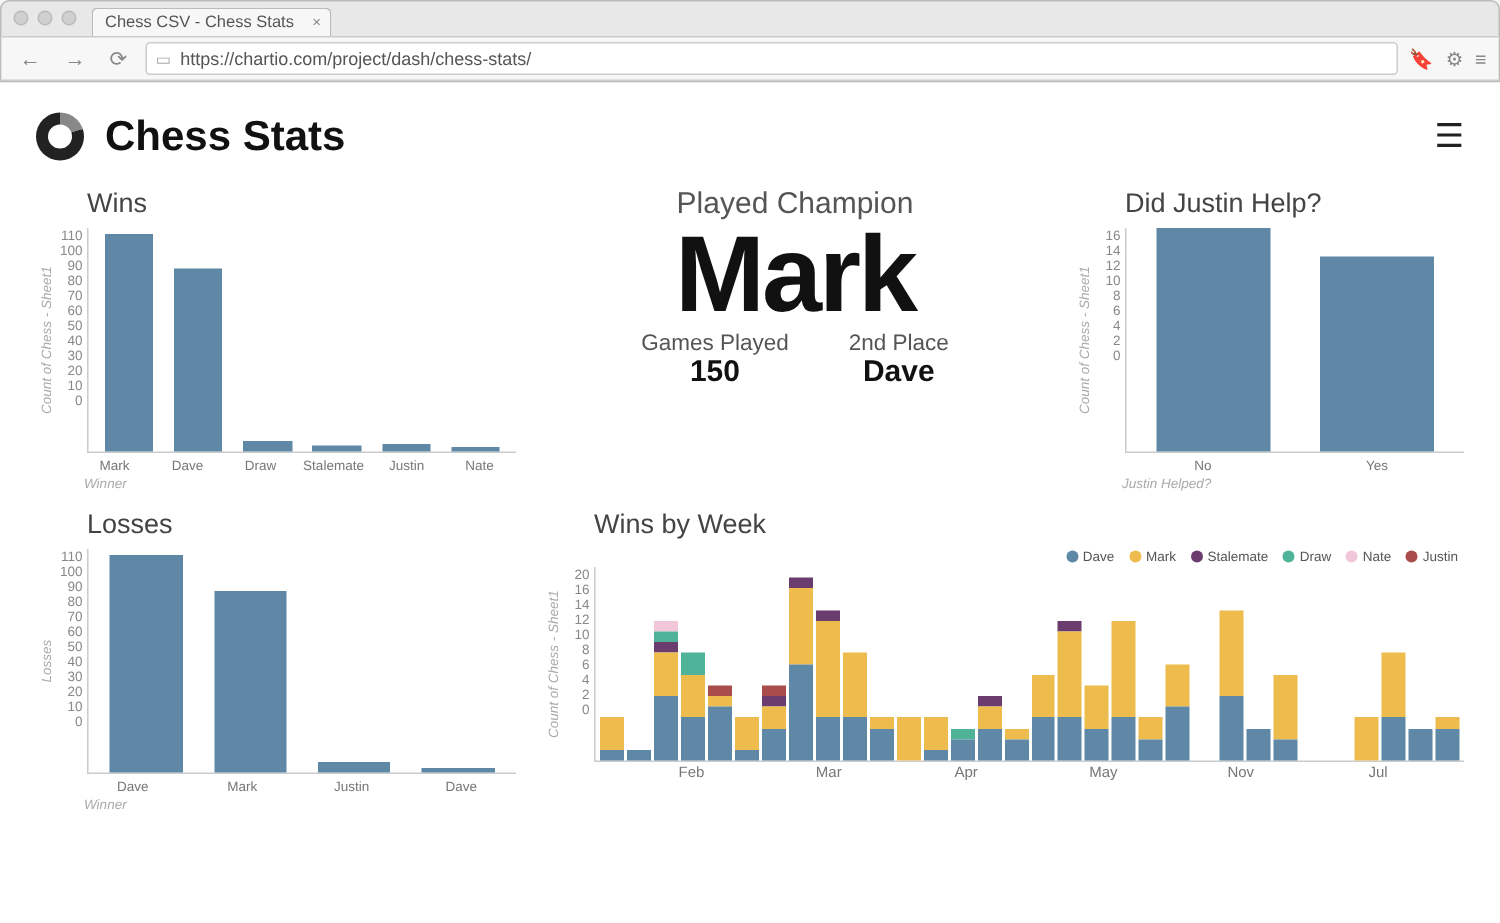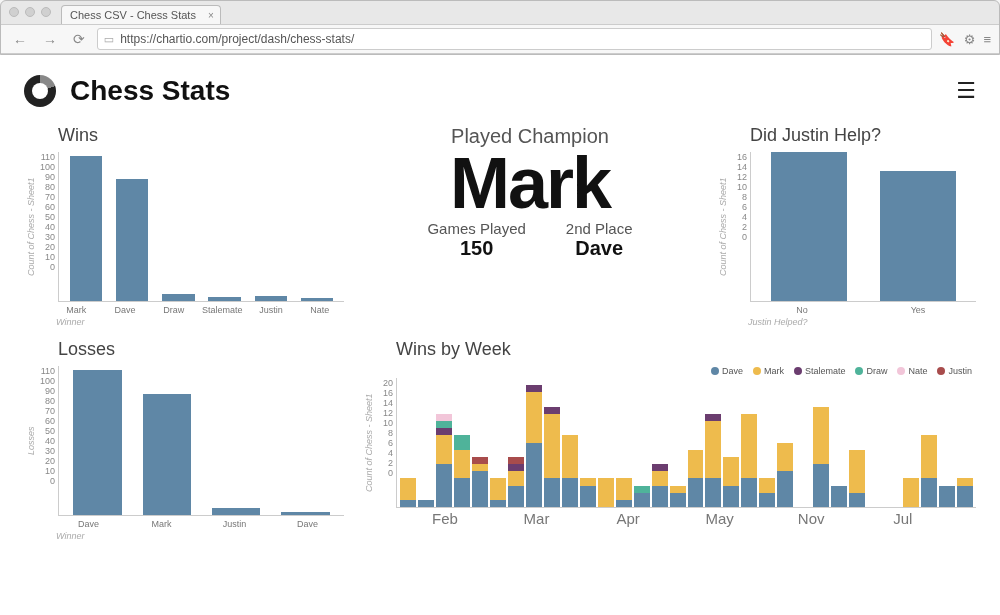--- a/index.html
+++ b/index.html
@@ -52,21 +52,21 @@
 
 .legend { display: flex; gap: 10px; justify-content: flex-end; font-size: 9px; color: #555; padding-right: 4px; margin-bottom: 2px; }
 .legend-item { display: flex; align-items: center; gap: 3px; }
 .swatch { width: 8px; height: 8px; border-radius: 50%; }
 
 .stacked-plot { flex: 1; border-left: 1px solid #ccc; border-bottom: 1px solid #ccc; display: flex; align-items: flex-end; padding: 0 2px; }
 .stacked-plot .scol { flex: 1; display: flex; flex-direction: column-reverse; align-items: center; height: 100%; padding: 0 1px; }
 .seg { width: 100%; }
 
 .wide-x-ticks { position: relative; height: 14px; margin-left: 28px; }
-.wide-x-ticks span { position: absolute; font-size: 15px; color: #777; transform: translateX(-50%); top: 2px; }
+.wide-x-ticks span { position: absolute; font-size: 10px; color: #777; transform: translateX(-50%); top: 2px; margin-left: 16px; }
 </style>
 </head>
 <body>
 
 <div class="browser-chrome">
   <div class="titlebar">
     <div class="traffic-lights">
       <div class="traffic-light"></div>
       <div class="traffic-light"></div>
       <div class="traffic-light"></div>

